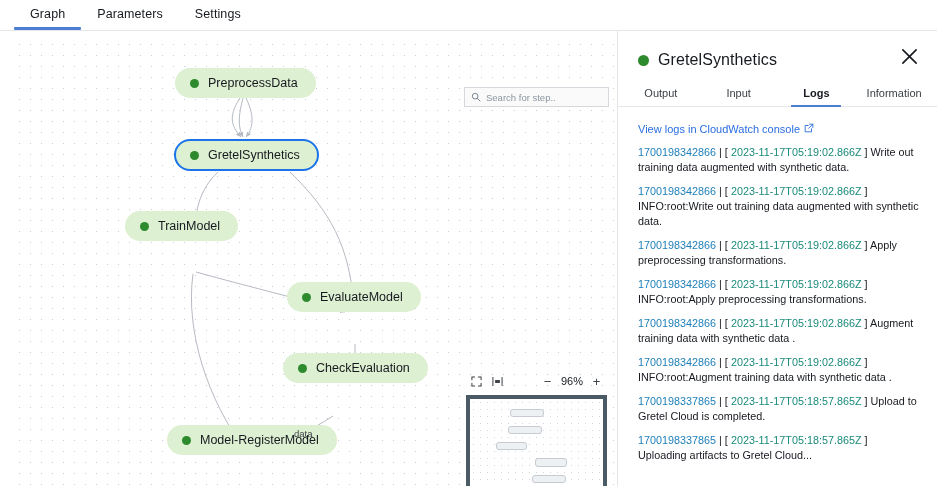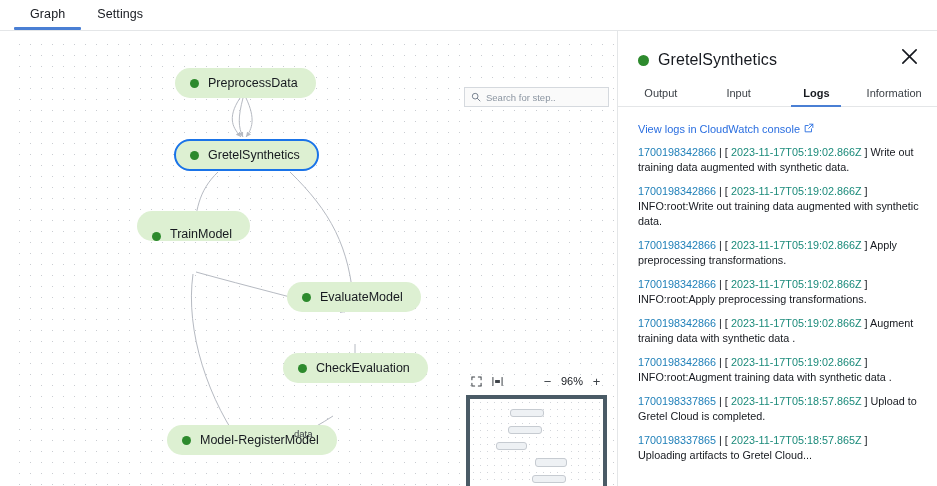--- a/index.html
+++ b/index.html
@@ -161,20 +161,21 @@
   .lsep { color:#16191f; }
 </style>
 </head>
 <body>
 
 <div id="app">
 
   <div id="tabbar">
     <div class="tabstrip" id="tabstrip">
         <div class="tab active">Graph</div>
+        <div class="tab">Parameters</div>
         <div class="tab">Settings</div>
       </div>
   </div>
 
   <div id="canvaswrap">
     <div id="dots"></div>
 
     <svg id="edges" viewBox="0 0 618 455" xmlns="http://www.w3.org/2000/svg">
       <defs>
         <marker id="ah" markerWidth="7" markerHeight="7" refX="5" refY="2.6" orient="auto" markerUnits="strokeWidth">
@@ -203,21 +204,21 @@
 
     <div id="nodes">
         <div class="node" style="left: 175px; top: 37px; justify-content: space-between;">
           <span class="dot"></span>
           <span>PreprocessData</span>
         </div>
         <div class="node selected" style="left: 174px; top: 108px;">
           <span class="dot"></span>
           <span>GretelSynthetics</span>
         </div>
-        <div class="node" style="left: 137px; top: 180px; align-items: flex-end;">
+        <div class="node" style="left: 125px; top: 180px;">
           <span class="dot"></span>
           <span>TrainModel</span>
         </div>
         <div class="node" style="left: 287px; top: 251px;">
           <span class="dot"></span>
           <span>EvaluateModel</span>
         </div>
         <div class="node" style="left: 283px; top: 322px;">
           <span class="dot"></span>
           <span>CheckEvaluation</span>

